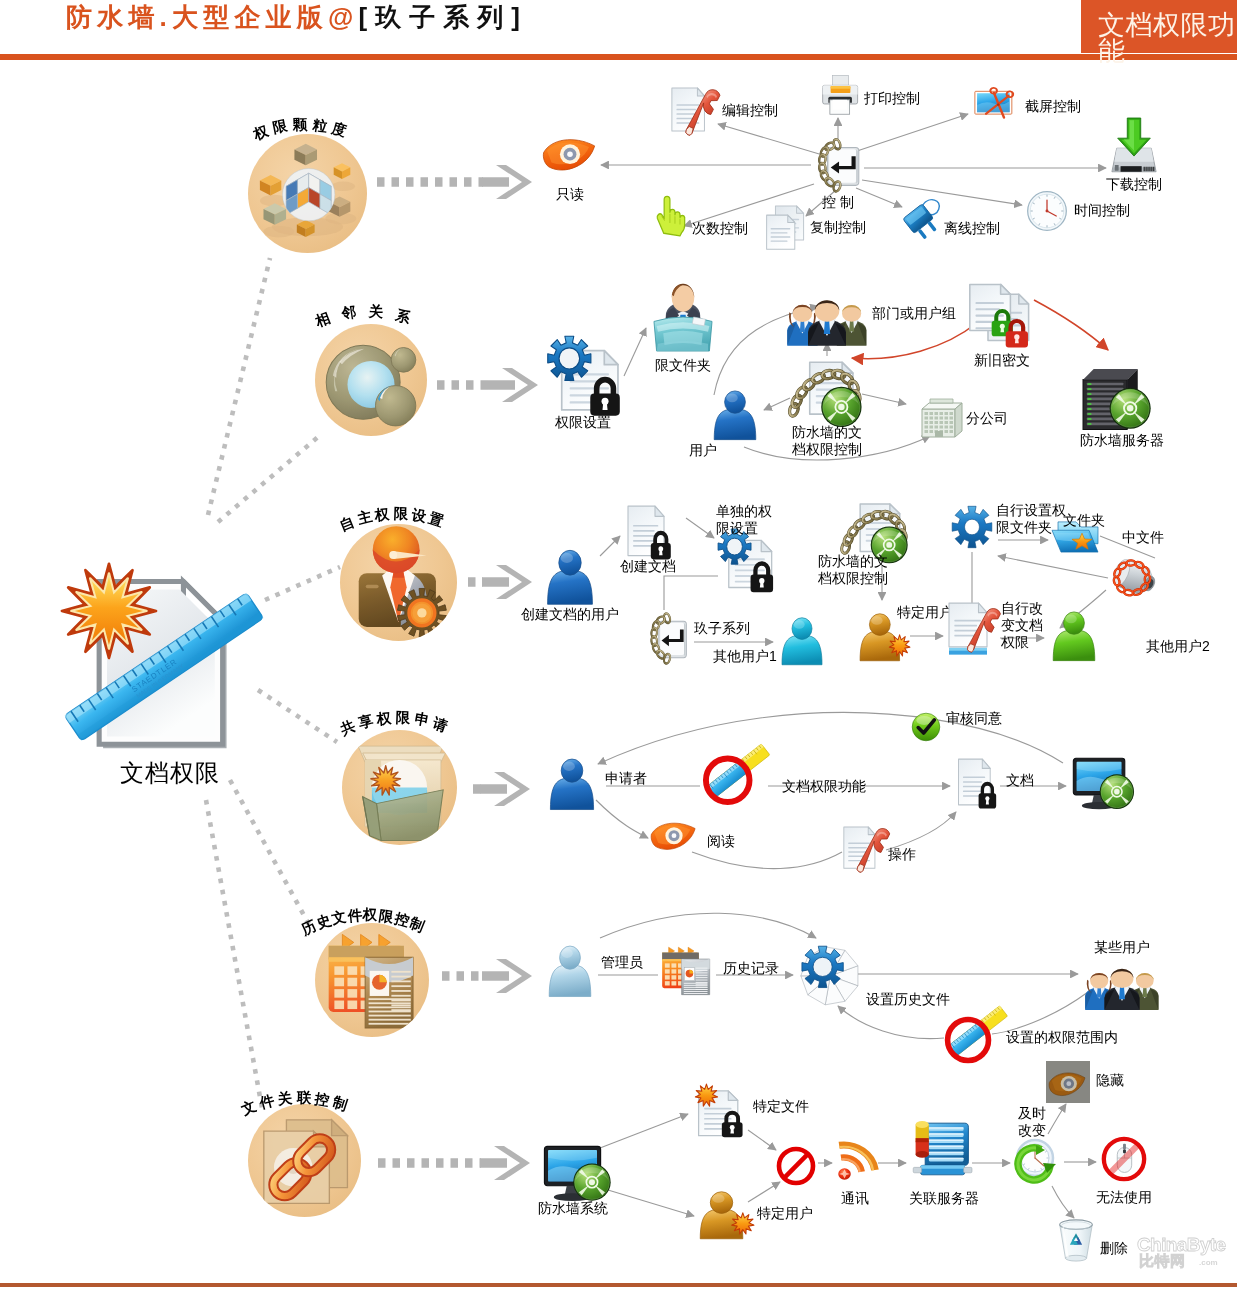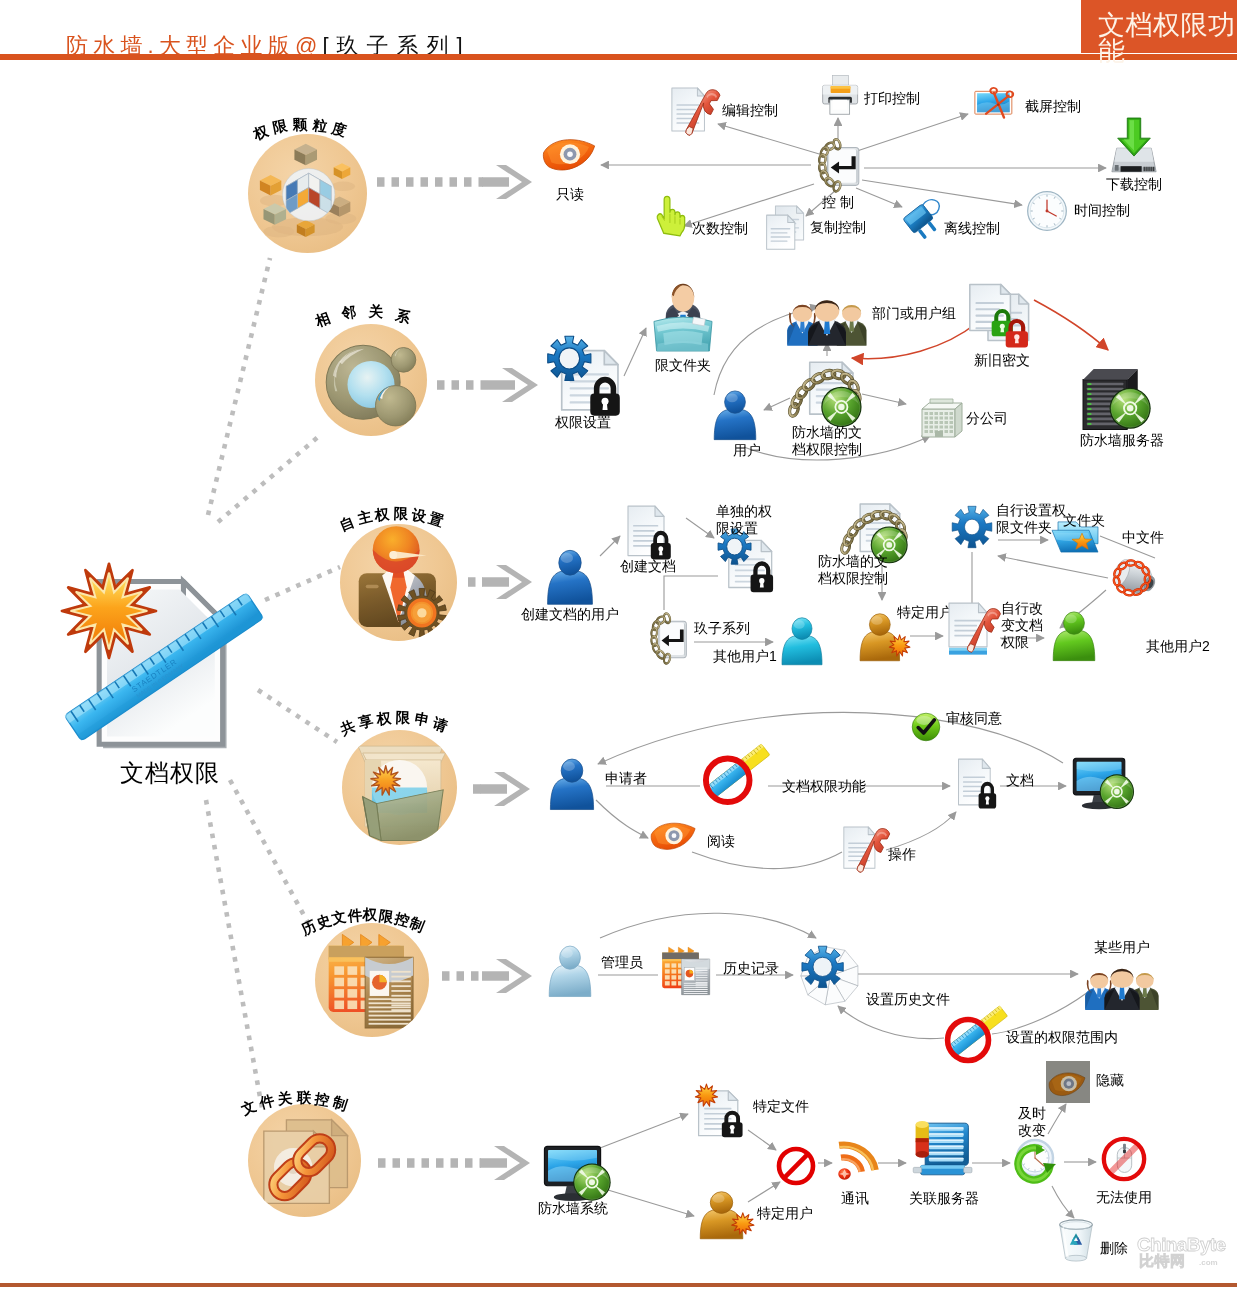--- a/index.html
+++ b/index.html
@@ -1,19 +1,19 @@
 <!DOCTYPE html>
 <html><head>
 <meta charset="utf-8">
 <title>文档权限功能</title>
 <style>
 html,body{margin:0;padding:0;background:#fff;}
 body{width:1237px;height:1290px;position:relative;overflow:hidden;
      font-family:"Liberation Sans","DejaVu Sans",sans-serif;}
-.hdr-title{position:absolute;left:66px;top:29px;font-size:22px;font-weight:normal;
+.hdr-title{position:absolute;left:66px;top:0;font-size:26px;font-weight:bold;
    letter-spacing:5.2px;white-space:nowrap;line-height:34px;}
 .t-or{color:#D9531E;}
 .t-bk{color:#111;letter-spacing:8px;}
 .hdr-rule{position:absolute;left:0;top:54px;width:1237px;height:6px;background:#D9531E;}
 .hdr-badge{position:absolute;left:1081px;top:0;width:156px;height:53px;background:#DC5527;}
 .hdr-badge b{position:absolute;left:17px;top:12px;font-size:27px;font-weight:normal;
    color:#FDF3E7;letter-spacing:0.5px;line-height:26px;}
 .bot-rule{position:absolute;left:0;top:1283px;width:1237px;height:4px;background:#B3582F;}
 .circ{position:absolute;border-radius:50%;
   background:radial-gradient(circle at 40% 34%, #f4d4a8 0%, #efc792 52%, #e5b87c 100%);}
@@ -783,21 +783,21 @@
     <path d="M73.0 98 V76.2 a23.0 20.0 0 0 0 -12.0 -14.0 L58.0 55.2 Z" fill="#15171c"></path>
     <ellipse cx="50.0" cy="42.0" rx="15.0" ry="17.1" fill="#f2c9a0"></ellipse>
     <path d="M35.0 41.0 a15.0 16.5 0 0 1 30.0 0 q-2.0 -12.0 -15.0 -12.0 q-13.0 0 -15.0 12.0 Z" fill="#3a2517"></path>
   </svg>
 <div class="lbl" style="left:872px;top:305px">部门或用户组</div>
 <svg class="ic" style="left:709px;top:387px;width:52px;height:56px" viewBox="0 0 100 100" preserveAspectRatio="none">
     <path d="M10.0 94.0 C10.0 44.9 26.0 39.4 50.0 39.4 C74.0 39.4 90.0 44.9 90.0 94.0 Z" fill="url(#gBlueUser)" stroke="#174f8c" stroke-width="1.3" stroke-linejoin="round"></path>
     <circle cx="50" cy="27" r="20" fill="url(#gBlueUser)" stroke="#174f8c" stroke-width="1.3"></circle>
     <ellipse cx="44.4" cy="19.4" rx="11.0" ry="8.0" fill="#ffffff" opacity="0.22"></ellipse>
   </svg>
-<div class="lbl ctr" style="left:747px;top:442px">用户</div>
+<div class="lbl ctr" style="left:703px;top:442px">用户</div>
 <svg class="ic" style="left:791px;top:358px;width:72px;height:72px" viewBox="0 0 100 100" preserveAspectRatio="none">
     <path d="M26 6 H71 L86 21 V78 H26 Z" fill="url(#gDoc)" stroke="#b9c2c9" stroke-width="2.2" stroke-linejoin="round"></path>
     <path d="M71 6 L86 21 H71 Z" fill="#dfe7ed" stroke="#b9c2c9" stroke-width="2.2" stroke-linejoin="round"></path>
     <rect x="34.4" y="33.4" width="42.0" height="3" fill="#ccd6e0" rx="1.2"></rect>
     <rect x="34.4" y="42.4" width="36.0" height="3" fill="#ccd6e0" rx="1.2"></rect>
     <rect x="34.4" y="51.4" width="42.0" height="3" fill="#ccd6e0" rx="1.2"></rect>
     <rect x="34.4" y="60.4" width="36.0" height="3" fill="#ccd6e0" rx="1.2"></rect>
     <g transform="rotate(-72 4 72)">
       <ellipse cx="4" cy="72" rx="9" ry="5.6" fill="none" stroke="#4f4726" stroke-width="4.4"></ellipse>
       <ellipse cx="4" cy="72" rx="9" ry="5.6" fill="none" stroke="url(#gChain)" stroke-width="2.9"></ellipse>

